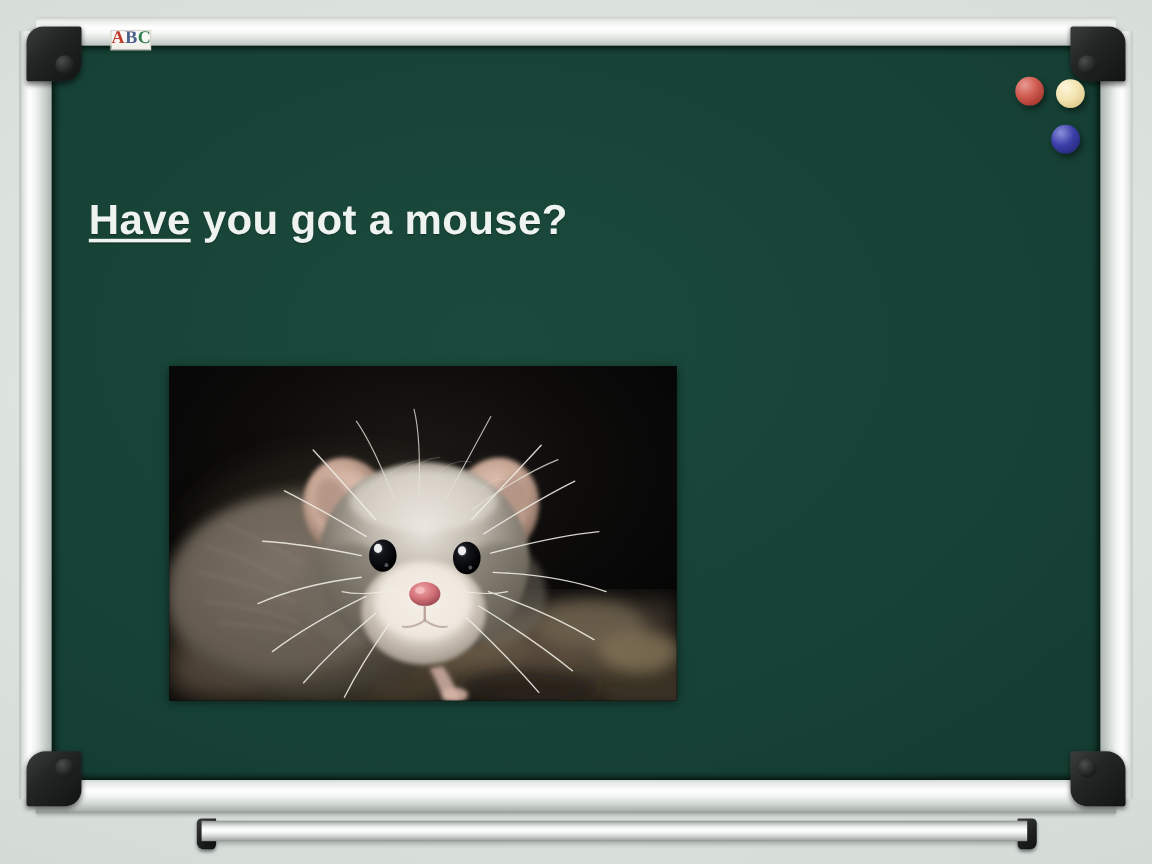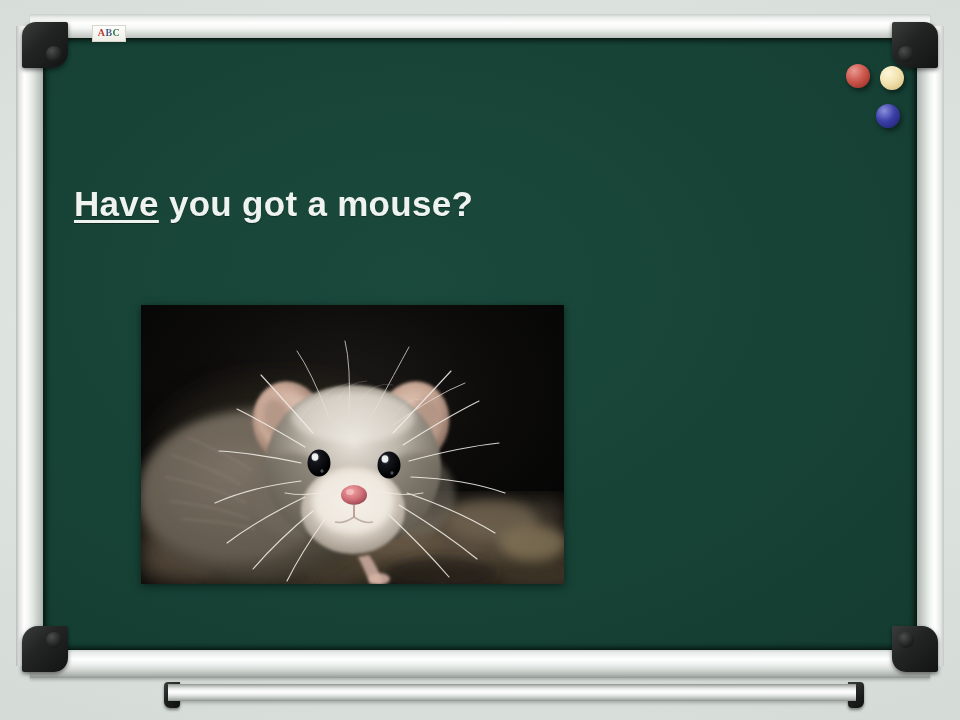--- a/index.html
+++ b/index.html
@@ -121,21 +121,21 @@
 
   
   #abc-sticker {
     position: absolute;
     left: 84px;
     top: 17px;
     width: 32px;
     height: 15px;
     background: linear-gradient(to bottom, #fdfdfb, #f0eee8);
     border: 1px solid #d8d5cc;
-    font-size: 10px;
+    font-size: 15px;
     line-height: 13px;
     letter-spacing: 0.5px;
     text-align: center;
     font-weight: bold;
     overflow: hidden;
     font-family: "Liberation Serif", serif;
   }
   #abc-sticker .a { color: #c0392b; }
   #abc-sticker .b { color: #4a5f8a; }
   #abc-sticker .c { color: #2e7d4f; }
@@ -170,21 +170,21 @@
   }
   .line {
     color: #eef3f0;
     font-size: 35px;
     font-weight: bold;
     letter-spacing: 0.3px;
     line-height: 1.0;
     white-space: nowrap;
     text-shadow: 0 1px 1px rgba(0,0,0,0.35);
   }
-  #line-en { margin-bottom: 22px; margin-top: 20px; }
+  #line-en { margin-bottom: 22px; }
   #line-en .underline { text-decoration: underline; text-underline-offset: 4px; }
 
   
   #photo {
     position: absolute;
     left: 133px;
     top: 297px;
     width: 423px;
     height: 279px;
     background: #050505;

